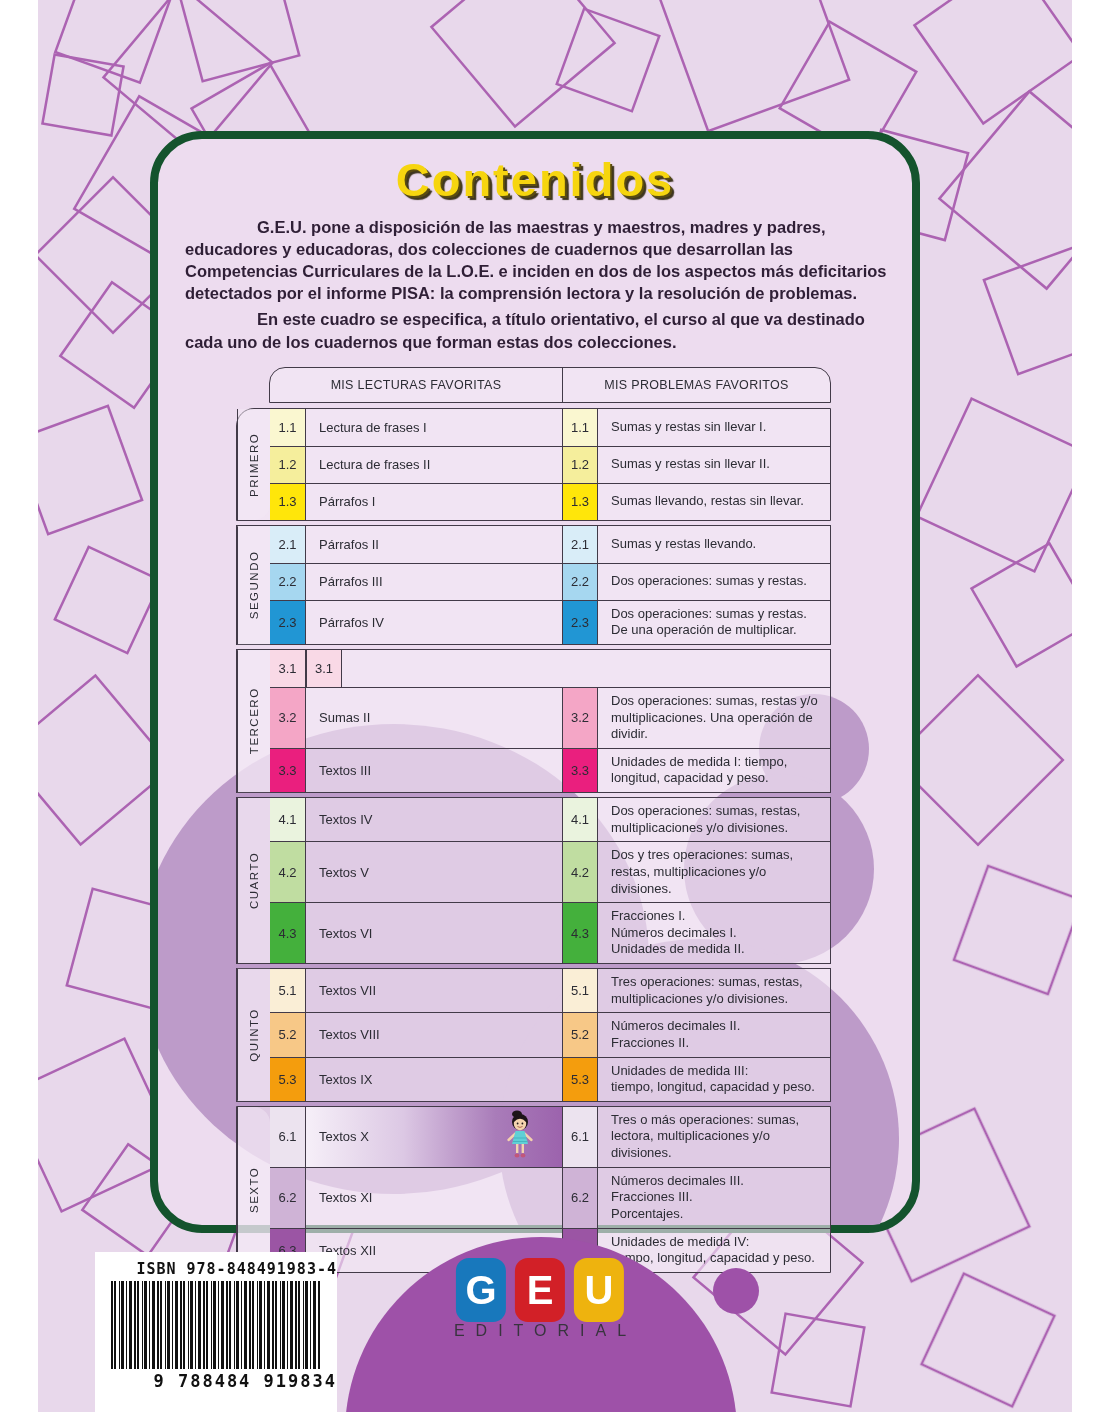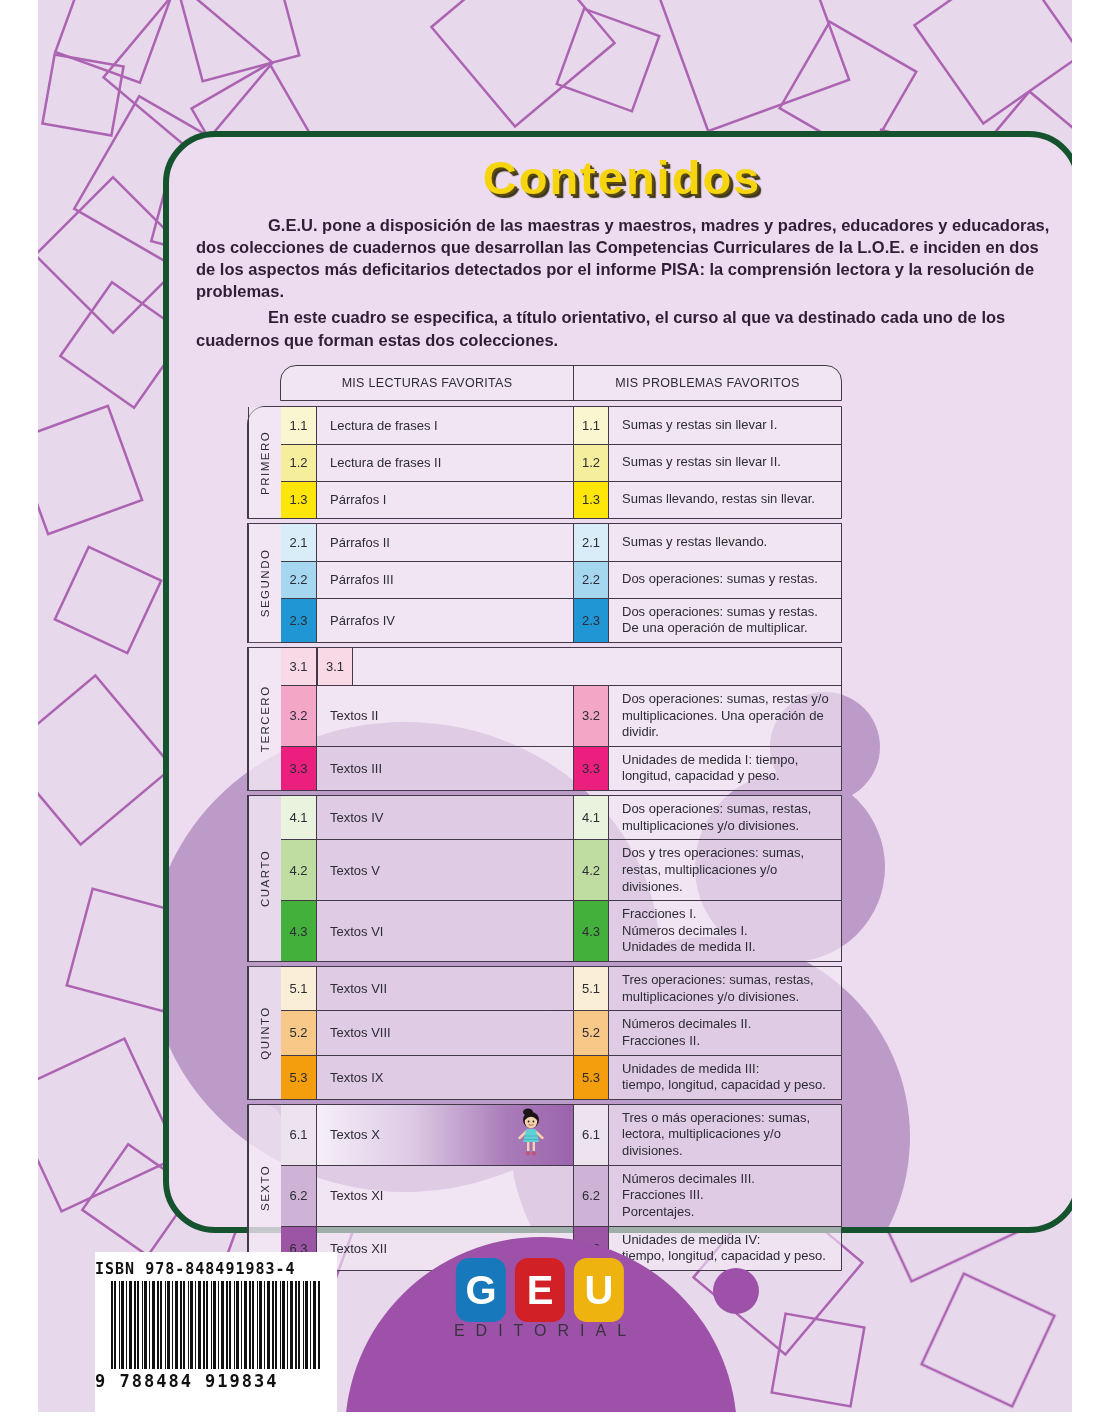--- a/index.html
+++ b/index.html
@@ -16,22 +16,22 @@
   .blob { position:absolute; border-radius:50%; background:#bd9bc9; }
   .blob-page { left:462px; top:800px; width:400px; height:400px; z-index:1; }
 
   
   .circle-big  { position:absolute; left:307px; top:1237px; width:392px; height:392px;
                  border-radius:50%; background:#9e51a8; z-index:3; }
   .circle-small{ position:absolute; left:675px; top:1268px; width:46px; height:46px;
                  border-radius:50%; background:#9e51a8; z-index:3; }
 
   
-  .card { position:absolute; left:125px; top:131px; width:918px; height:1102px;
-          background:#eddcef; border:6px solid #14532d; border-radius:52px;
+  .card { position:absolute; left:112px; top:131px; width:770px; height:1102px;
+          background:#eddcef; border:8px solid #14532d; border-radius:52px;
           z-index:2; }
   .card-blobs { position:absolute; inset:0; overflow:hidden; border-radius:40px; z-index:0; }
   .blob-ellipse { left:-19px; top:585px; width:510px; height:470px; }
   .blob-c1 { left:601px; top:555px; width:110px; height:110px; }
   .blob-c2 { left:526px; top:635px; width:190px; height:190px; }
   .blob-c3 { left:341px; top:800px; width:400px; height:400px; }
   .card-content { position:relative; z-index:1; padding-top:13px; }
 
   .title { text-align:center; font-size:47px; font-weight:800; letter-spacing:2px;
            color:#f6d50f;
@@ -71,21 +71,21 @@
   .num.n1 { border-right:1.5px solid #423a48; }
   .num.n2 { border-left:1.5px solid #423a48; border-right:1.5px solid #423a48; }
   .lect { width:256px; flex:none; padding:5px 8px 5px 13px; position:relative; }
   .prob { flex:1; padding:5px 8px 5px 13px; white-space:pre-line; line-height:1.28; }
   .cover-cell { background:linear-gradient(90deg, rgba(247,241,249,.95) 0%,
                 #dcc8e4 38%, #a97cb9 74%, #9c63ad 100%); }
   .girl { position:absolute; right:26px; top:3px; width:32px; height:50px; }
 
   
   .barcode-box { position:absolute; left:95px; top:1252px; width:242px; height:164px;
-                 background:#ffffff; z-index:4; text-align:left;
+                 background:#ffffff; z-index:4; text-align:right;
                  font-family:"DejaVu Sans Mono", monospace; color:#111; }
   .isbn-top { margin-top:8px; font-size:15px; font-weight:700; letter-spacing:1px; }
   .bars { margin:3px 16px 0 16px; height:88px;
           background:repeating-linear-gradient(90deg,
             #111 0 2px, #fff 2px 3px, #111 3px 5px, #fff 5px 8px,
             #111 8px 9px, #fff 9px 10px, #111 10px 13px, #fff 13px 15px,
             #111 15px 16px, #fff 16px 18px, #111 18px 21px, #fff 21px 23px); }
   .isbn-bottom { font-size:17px; font-weight:700; letter-spacing:2px; margin-top:2px; }
 
   .logo { position:absolute; left:540px; top:1258px; transform:translateX(-50%);
@@ -225,21 +225,21 @@
               <div class="group">
                 <div class="grade">TERCERO</div>
                 <div class="rows">
                   <div class="row">
                     <div class="cell num n1" style="background: rgb(249, 217, 230);">3.1</div>
                     <div class="cell num n2" style="background: rgb(249, 217, 230);">3.1</div>
                   </div>
                   <div class="row">
                     <div class="cell num n1" style="background: rgb(244, 166, 198);">3.2</div>
                     <div class="cell lect">
-                      <div class="lect-text">Textos II</div>
+                      <div class="lect-text">Sumas II</div>
                     </div>
                     <div class="cell num n2" style="background: rgb(244, 166, 198);">3.2</div>
                     <div class="cell prob">Dos operaciones: sumas, restas y/o multiplicaciones. Una operación de dividir.</div>
                   </div>
                   <div class="row">
                     <div class="cell num n1" style="background: rgb(234, 31, 126);">3.3</div>
                     <div class="cell lect">
                       <div class="lect-text">Textos III</div>
                     </div>
                     <div class="cell num n2" style="background: rgb(234, 31, 126);">3.3</div>

